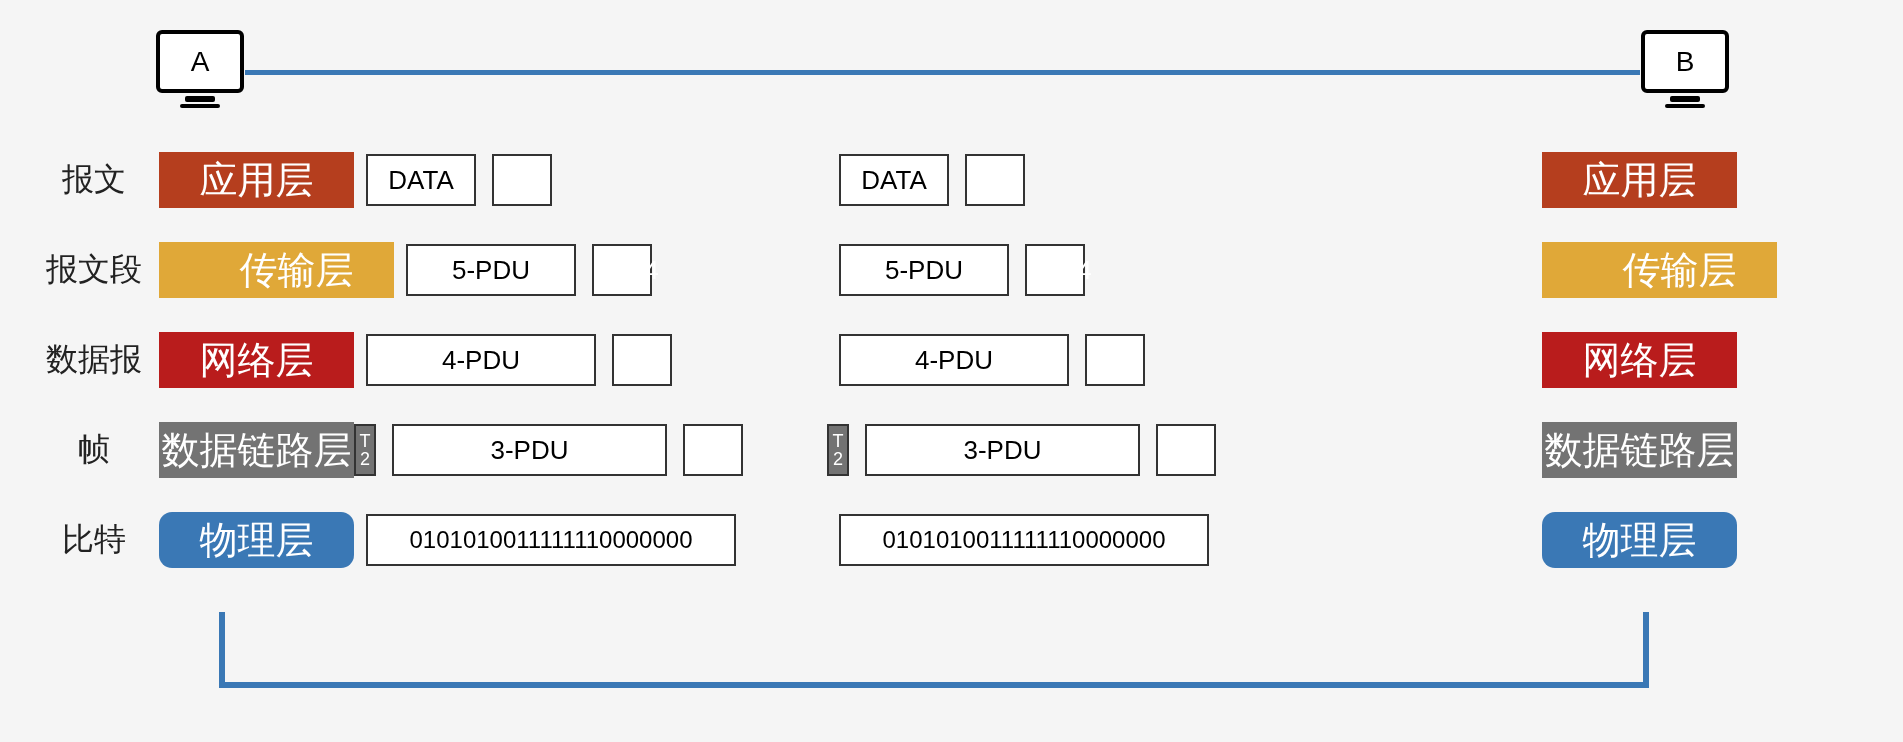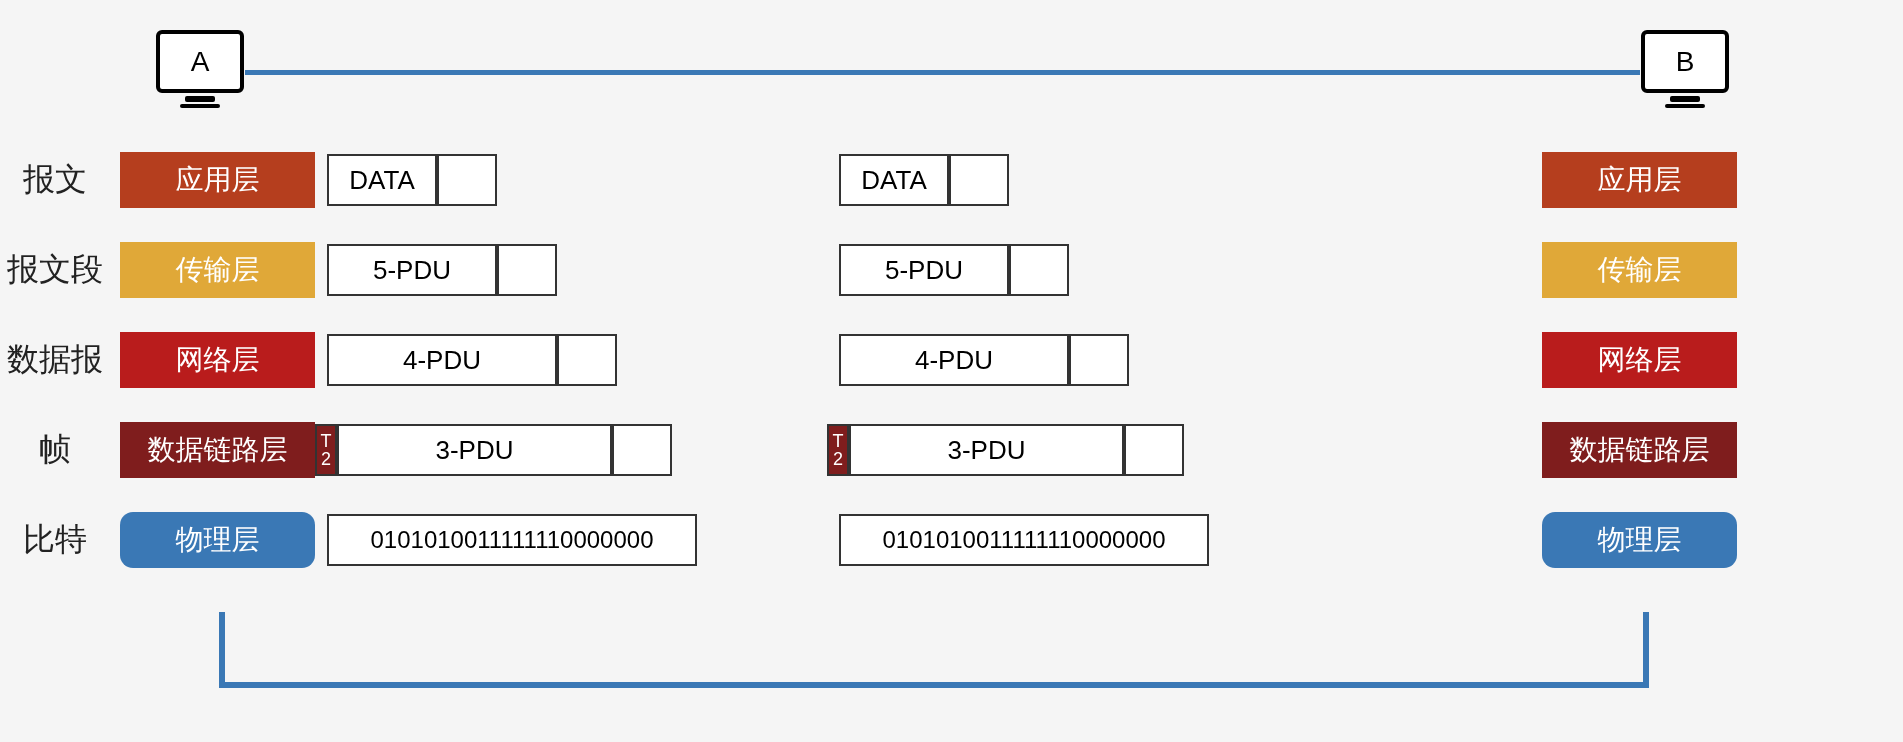--- a/index.html
+++ b/index.html
@@ -74,42 +74,44 @@
     margin-top: 30px;
     position: relative;
   }
   .row-label {
     width: 110px;
     text-align: center;
     font-size: 32px;
     color: #222;
     margin-right: 10px;
     flex-shrink: 0;
+    padding-left: 39px;
   }
   .layer-box {
     width: 195px;
     height: 56px;
     display: flex;
     align-items: center;
     justify-content: center;
     color: #fff;
-    font-size: 28px;
+    font-size: 38px;
     flex-shrink: 0;
   }
   .c-app { background: #b53e1e; }
-  .c-trans { background: #e0a838; }
+  .c-trans { background: #e0a838; padding-left: 40px; }
   .c-net { background: #b91c1c; }
-  .c-link { background: #7f1d1d; }
+  .c-link { background: #737373; }
   .c-phys { background: #3a78b5; border-radius: 13px; }
 
   .pdu-group {
     display: flex;
     align-items: center;
     margin-left: 12px;
     flex-shrink: 0;
+    gap: 16px;
   }
   .pdu-group.col2 {
     position: absolute;
     left: 827px;
   }
   .layer-box.right {
     position: absolute;
     left: 1542px;
   }
   .bx {

